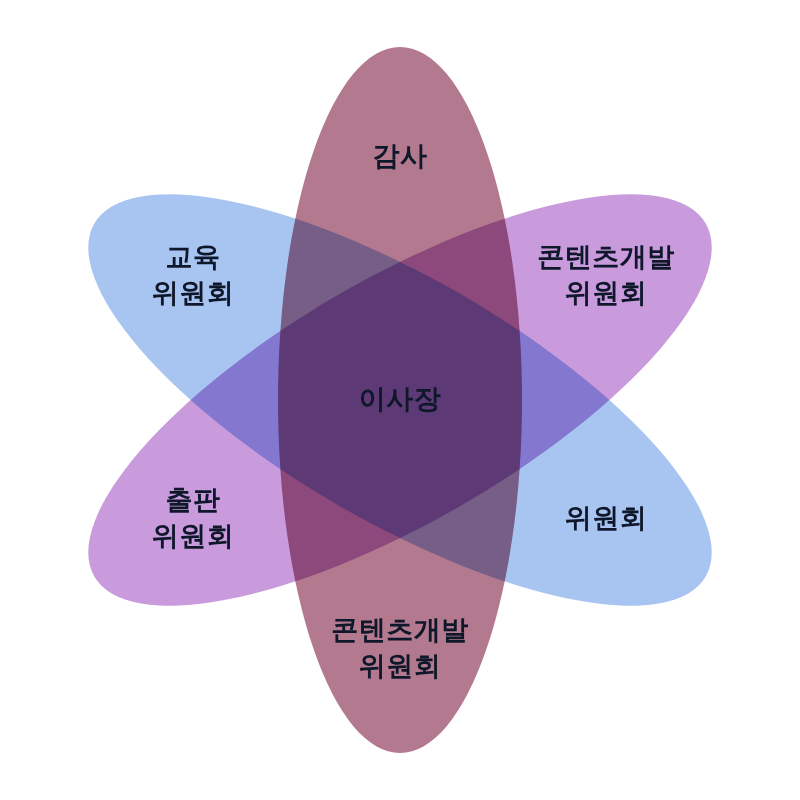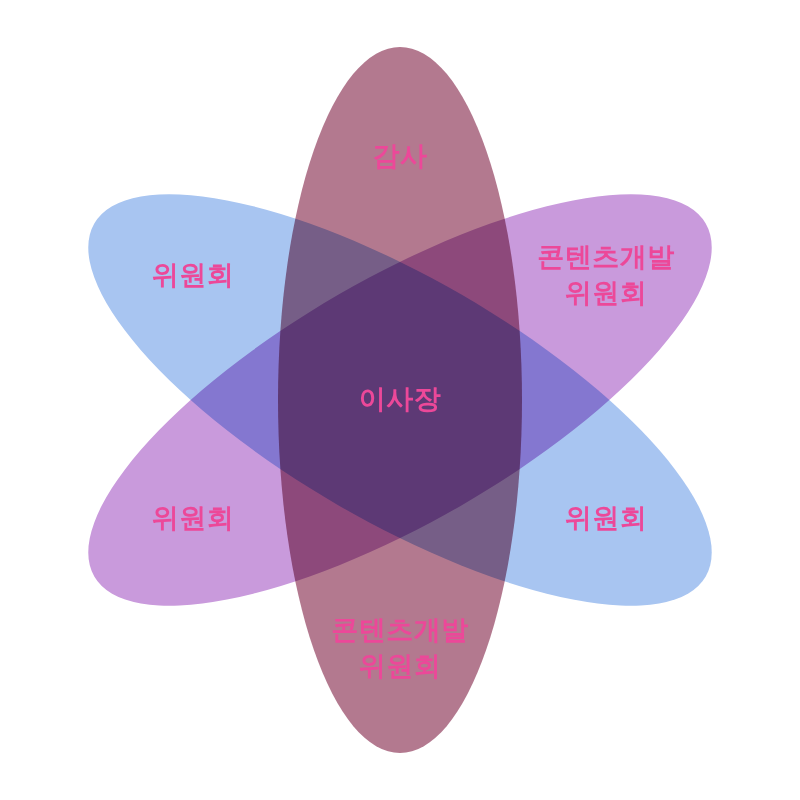--- a/index.html
+++ b/index.html
@@ -29,21 +29,21 @@
     border-radius: 50%;
     mix-blend-mode: multiply;
   }
   .e-vertical { transform: rotate(0deg); }
   .e-left     { transform: rotate(-60deg); }
   .e-right    { transform: rotate(60deg); }
 
   .label {
     position: absolute;
     transform: translate(-50%, -50%);
-    color: #ec4899;
+    color: #0f172a;
     font-size: 27px;
     font-weight: 700;
     line-height: 1.32;
     text-align: center;
     white-space: nowrap;
     letter-spacing: 0.5px;
   }
   .label-audit         { left: 400px; top: 157px; }
   .label-education     { left: 193px; top: 276px; }
   .label-science       { left: 606px; top: 276px; }
@@ -59,33 +59,35 @@
 
   <div class="ellipse e-vertical" style="background-color: rgb(179, 121, 143);"></div>
   <div class="ellipse e-left" style="background-color: rgb(168, 197, 241);"></div>
   <div class="ellipse e-right" style="background-color: rgb(201, 154, 220);"></div>
 
   <div class="label label-audit">
     <div>감사</div>
   </div>
 
   <div class="label label-education">
+    <div>교육</div>
     <div>위원회</div>
   </div>
 
   <div class="label label-science">
     <div>콘텐츠개발</div>
     <div>위원회</div>
   </div>
 
   <div class="label label-chairman">
     <div>이사장</div>
   </div>
 
   <div class="label label-publishing">
+    <div>출판</div>
     <div>위원회</div>
   </div>
 
   <div class="label label-international">
     <div>위원회</div>
   </div>
 
   <div class="label label-content">
     <div>콘텐츠개발</div>
     <div>위원회</div>

